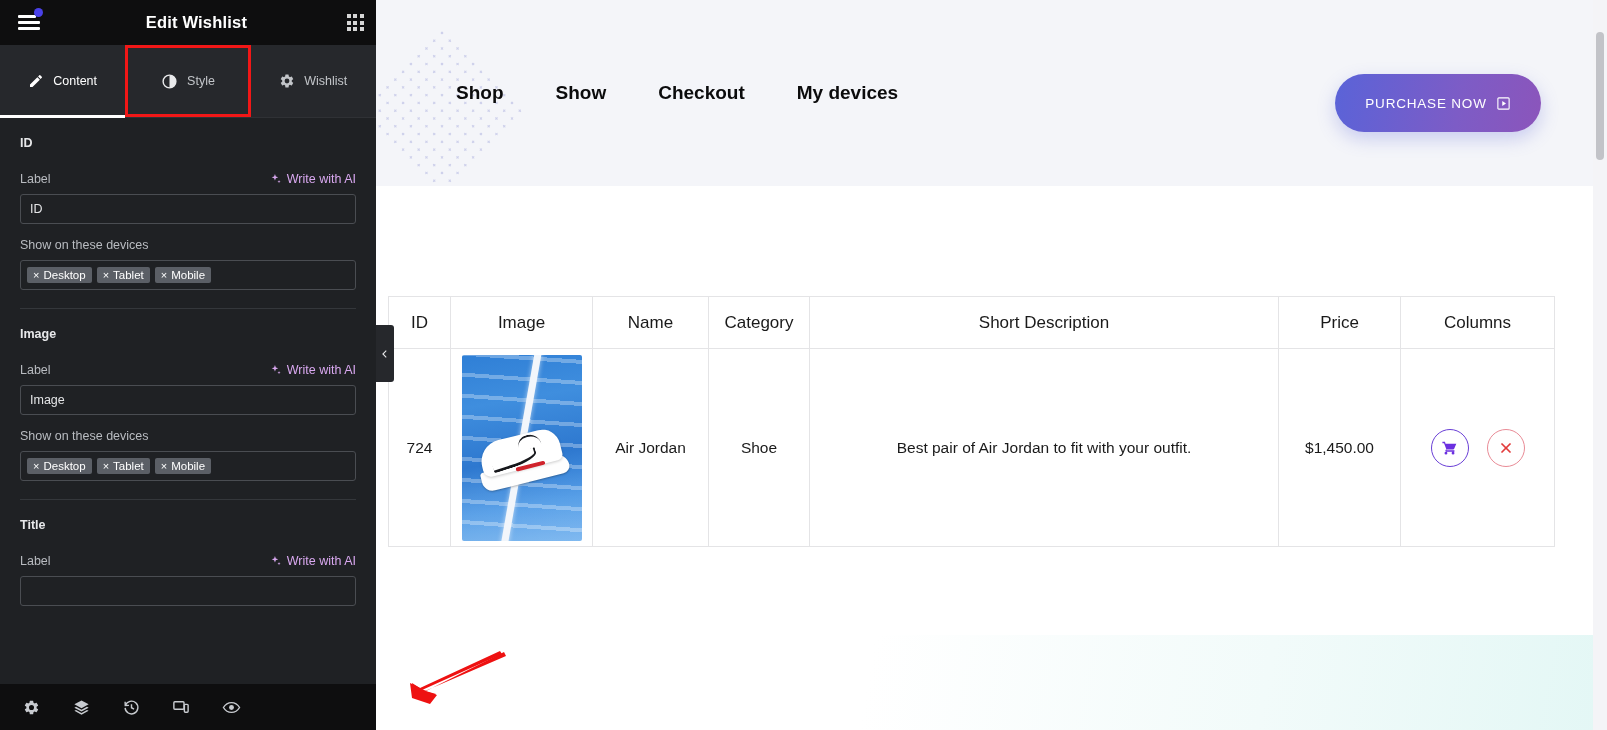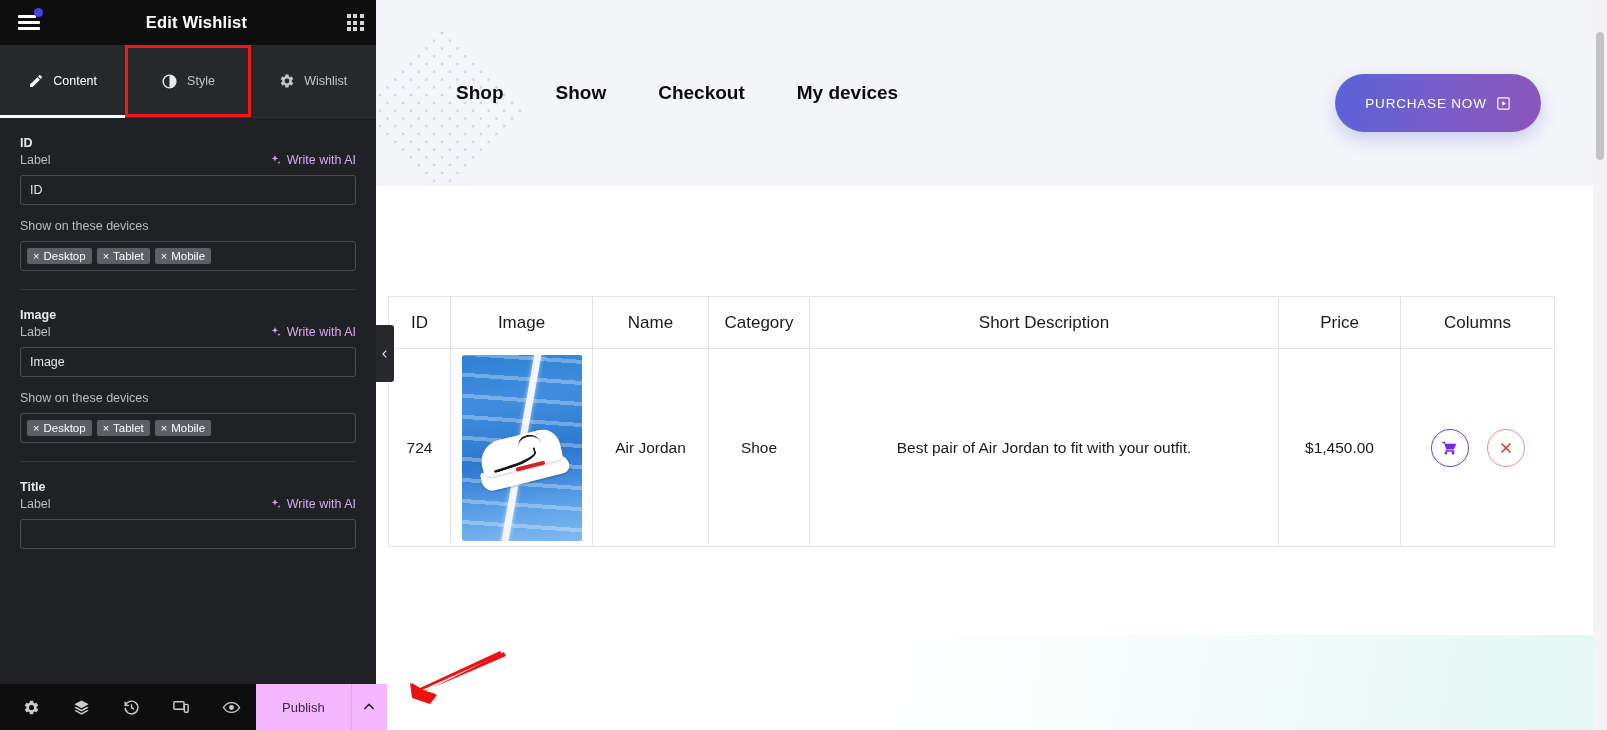--- a/index.html
+++ b/index.html
@@ -64,21 +64,21 @@
   }
   .section-head.outlined { outline: 3px solid #f11717; }
   .caret-dn {
     width:0;height:0;border-left:5px solid transparent;border-right:5px solid transparent;
     border-top:6px solid #ffffff;
   }
   .group { padding: 0 20px; }
   .group-title { color: #e7e8ea; font-size: 12.5px; font-weight: bold; margin: 18px 0 0 0; }
   .row-label {
     display:flex; align-items:center; justify-content:space-between;
-    margin-top: 3px;
+    margin-top: 22px;
   }
   .lbl { color: #b9bcc1; font-size: 12.5px; }
   .ai-link { display:flex; align-items:center; gap:5px; color:#d9a8f0; font-size:12.5px; cursor:pointer; }
   .ai-link .spark { width: 13px; height: 13px; display:block; }
   .txt-input {
     margin-top: 8px; width: 100%; height: 30px;
     background: #1f2124; border: 1px solid #4a4d52; border-radius: 3px;
     color: #e4e5e7; font-size: 12.5px; padding: 0 9px;
     font-family: "Liberation Sans", sans-serif; outline: none;
   }
@@ -398,28 +398,20 @@
         <div class="foot-ic">
           <svg width="18" height="18" viewBox="0 0 24 24" fill="none" stroke="#c8cbd0" stroke-width="1.9">
               <rect x="2.5" y="5" width="13.5" height="10" rx="1.3"></rect>
               <rect x="16.5" y="8.5" width="5" height="10.5" rx="1.3"></rect>
             </svg>
         </div>
         <div class="foot-ic">
           <svg width="19" height="19" viewBox="0 0 24 24" fill="none" stroke="#c8cbd0" stroke-width="1.8">
               <path d="M1.8 12S5.6 5.8 12 5.8 22.2 12 22.2 12 18.4 18.2 12 18.2 1.8 12 1.8 12z"></path>
               <circle cx="12" cy="12" r="3.1" fill="#c8cbd0" stroke="none"></circle>
-            </svg>
-        </div>
-      </div>
-      <div class="publish-wrap">
-        <button class="publish-btn">Publish</button>
-        <div class="publish-caret">
-          <svg width="16" height="16" viewBox="0 0 24 24" fill="none" stroke="#2c2030" stroke-width="2.4">
-              <polyline points="5 15 12 8 19 15"></polyline>
             </svg>
         </div>
       </div>
     </div>
   </div>
 
   <div class="canvas">
 
     <div class="collapse-handle">
       <svg width="10" height="14" viewBox="0 0 24 24" fill="none" stroke="#e7e8ea" stroke-width="2.6">

